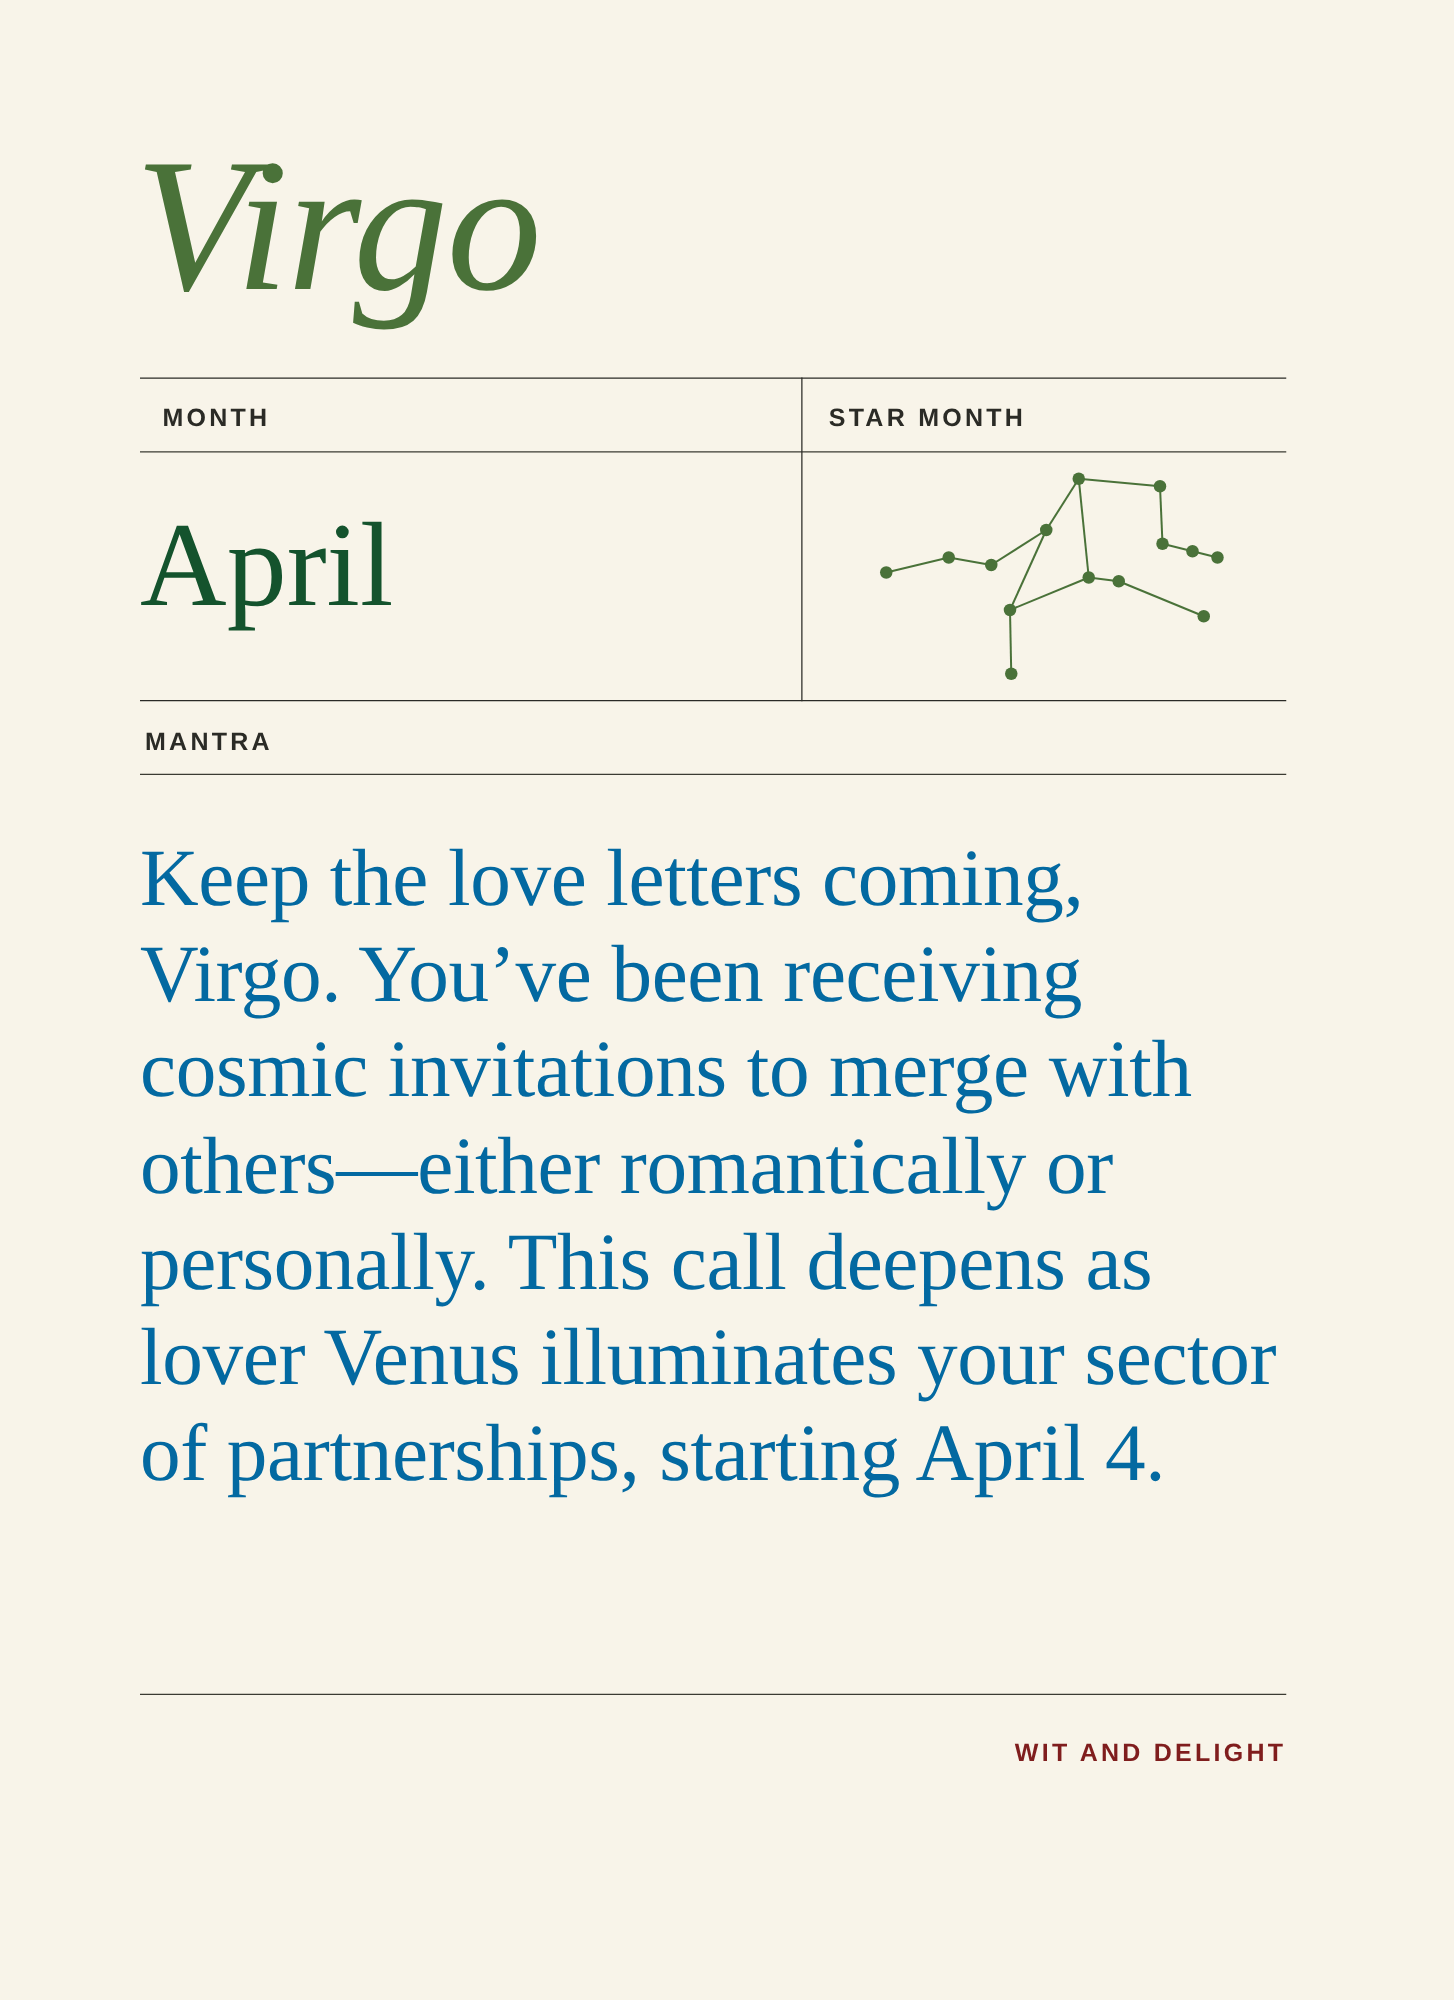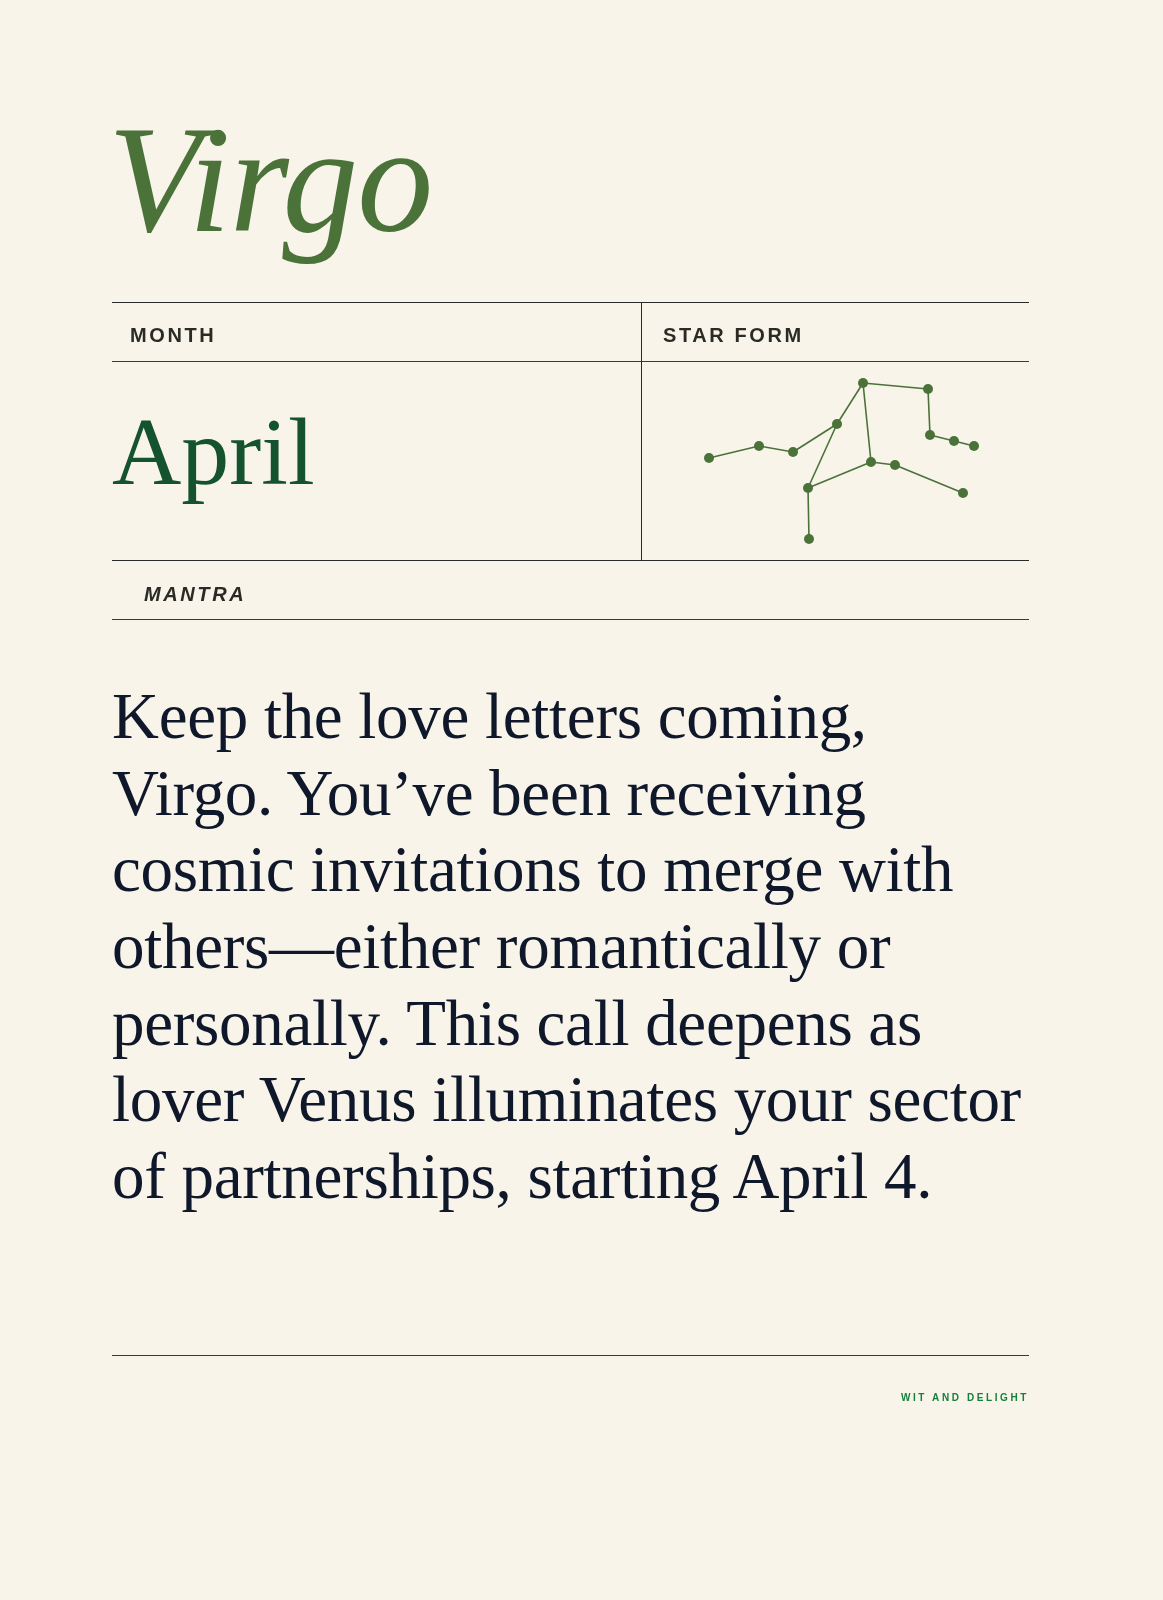--- a/index.html
+++ b/index.html
@@ -58,21 +58,21 @@
   .label {
     position: absolute;
     font-family: "Liberation Sans", sans-serif;
     font-size: 20px;
     font-weight: bold;
     letter-spacing: 2.6px;
     color: #2b2b26;
   }
   #label-month { left: 130px; top: 324px; }
   #label-starform { left: 663px; top: 324px; }
-  #label-mantra { left: 144px; top: 583px; font-style: italic; }
+  #label-mantra { left: 116px; top: 583px; }
 
   .month-value {
     position: absolute;
     left: 112px;
     top: 404px;
     font-family: "Liberation Serif", serif;
     font-size: 96px;
     line-height: 1;
     color: #14532d;
   }
@@ -86,51 +86,50 @@
   }
 
   .mantra {
     position: absolute;
     left: 112px;
     top: 665px;
     width: 910px;
     font-family: "Liberation Serif", serif;
     font-size: 65px;
     line-height: 1.18;
-    color: #0f172a;
+    color: #0369a1;
     letter-spacing: -0.3px;
-    margin-top: 13px;
   }
 
   .footer-brand {
     position: absolute;
     right: 134px;
     top: 1392px;
     font-family: "Liberation Sans", sans-serif;
-    font-size: 10px;
+    font-size: 20px;
     font-weight: bold;
     letter-spacing: 2.6px;
-    color: #15803d;
+    color: #7f1d1d;
   }
 </style>
 </head>
 <body>
 
 <div class="poster">
 
   <div class="title">Virgo</div>
 
   <div class="rule" id="rule-1"></div>
   <div class="rule thin" id="rule-2"></div>
   <div class="vdiv"></div>
   <div class="rule" id="rule-3"></div>
   <div class="rule thin" id="rule-4"></div>
 
   <div class="label" id="label-month">MONTH</div>
-  <div class="label" id="label-starform">STAR FORM</div>
+  <div class="label" id="label-starform">STAR MONTH</div>
   <div class="label" id="label-mantra">MANTRA</div>
 
   <div class="month-value">April</div>
 
   <svg class="constellation" id="constellation-svg" viewBox="0 0 388 198">
       <line x1="68" y1="96" x2="118" y2="84" stroke="#4a7239" stroke-width="1.6"></line>
       <line x1="118" y1="84" x2="152" y2="90" stroke="#4a7239" stroke-width="1.6"></line>
       <line x1="152" y1="90" x2="196" y2="62" stroke="#4a7239" stroke-width="1.6"></line>
       <line x1="196" y1="62" x2="222" y2="21" stroke="#4a7239" stroke-width="1.6"></line>
       <line x1="222" y1="21" x2="287" y2="27" stroke="#4a7239" stroke-width="1.6"></line>

